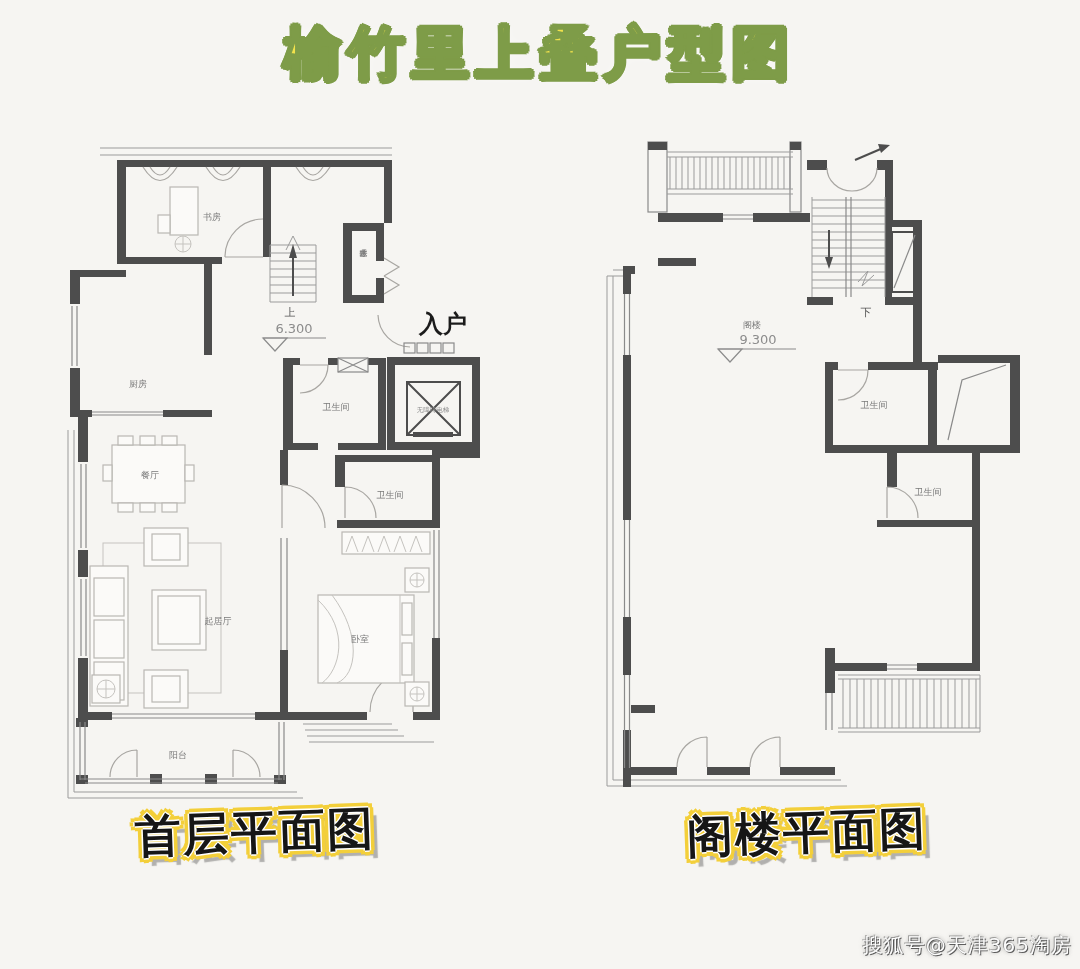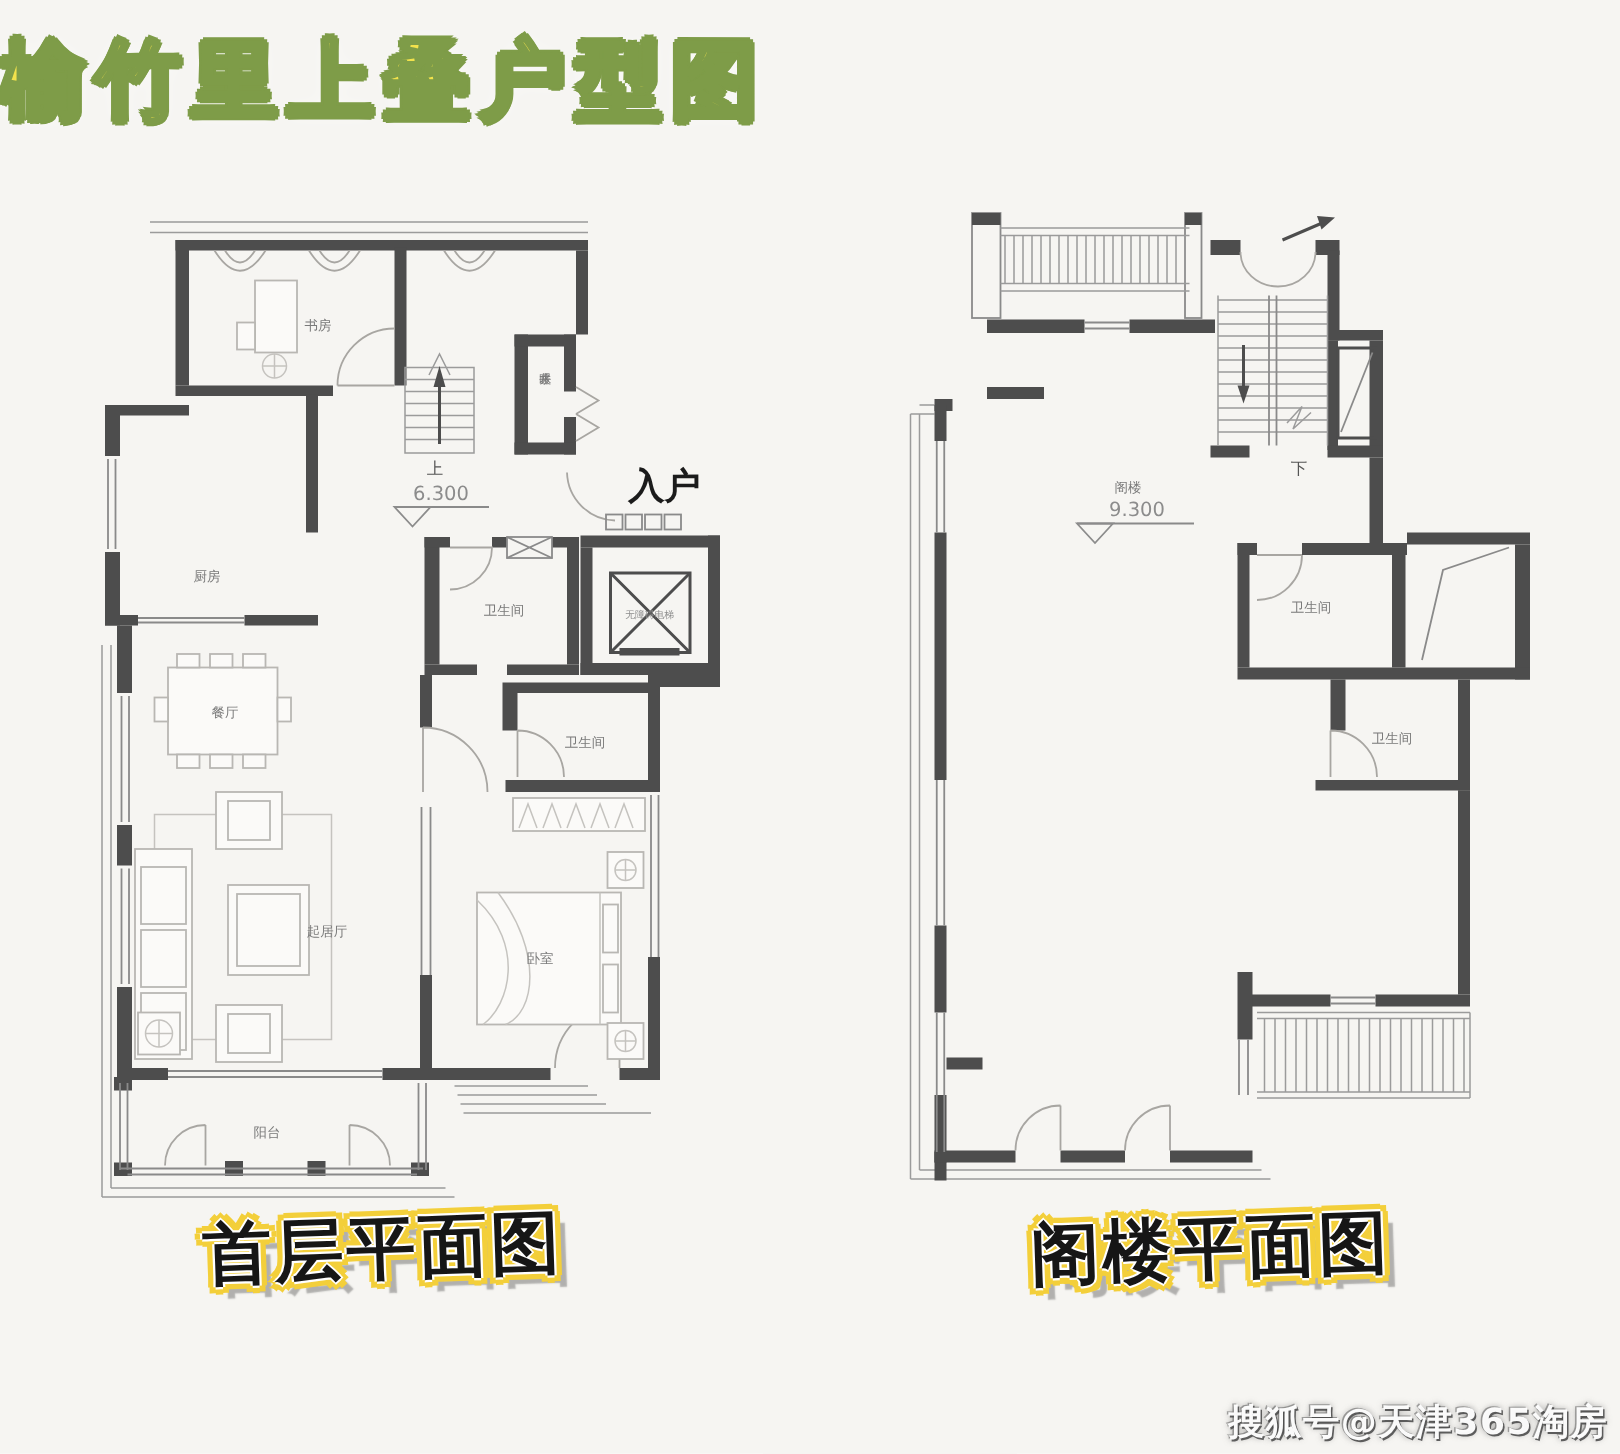--- a/index.html
+++ b/index.html
@@ -2,21 +2,21 @@
 <html><head>
 <meta charset="utf-8">
 <style>
   html,body{margin:0;padding:0;}
   .stage{
     position:relative;width:1080px;height:969px;overflow:hidden;
     background:#f6f5f2;
     font-family:"DejaVu Sans","Liberation Sans",sans-serif;
   }
   .main-title{
-    position:absolute;left:0;top:16px;width:1080px;
+    position:absolute;left:0;top:16px;width:1080px;text-align:center;
     font-size:57px;font-weight:900;letter-spacing:7px;
     color:#f2e24c;
     -webkit-text-stroke:2.5px #7e9c48;
     text-shadow:3px 0 0 #7e9c48,-3px 0 0 #7e9c48,0 3px 0 #7e9c48,0 -3px 0 #7e9c48,
       2px 2px 0 #7e9c48,-2px 2px 0 #7e9c48,2px -2px 0 #7e9c48,-2px -2px 0 #7e9c48,
       0 0 12px rgba(255,255,255,.65);
   }
   .plan{position:absolute;top:130px;width:420px;height:680px;}
   .plan-left{left:60px;}
   .plan-right{left:600px;}
@@ -27,21 +27,21 @@
     text-shadow:
       1.5px 0 0 #fff,-1.5px 0 0 #fff,0 1.5px 0 #fff,0 -1.5px 0 #fff,
       5px 0 0 #f3cf3a,-5px 0 0 #f3cf3a,0 5px 0 #f3cf3a,0 -5px 0 #f3cf3a,
       4px 4px 0 #f3cf3a,-4px 4px 0 #f3cf3a,4px -4px 0 #f3cf3a,-4px -4px 0 #f3cf3a,
       8px 8px 1px rgba(50,50,50,.35);
   }
   .caption-left{left:110px;width:290px;}
   .caption-right{left:662px;width:290px;}
   .watermark{
     position:absolute;right:8px;top:932px;
-    font-size:24px;font-weight:bold;color:rgba(255,255,255,.97);
+    font-size:20px;font-weight:normal;color:rgba(255,255,255,.97);
     text-shadow:1px 1px 0 rgba(70,70,70,.85),-1px -1px 0 rgba(70,70,70,.45),0 0 4px rgba(90,90,90,.6);
     letter-spacing:1px;
   }
   svg{display:block;}
   .wall{fill:#4d4d4d;stroke:none;}
   .thin{stroke:#9b9b9b;stroke-width:1;fill:none;}
   .thin2{stroke:#8a8a8a;stroke-width:1.2;fill:none;}
   .furn{stroke:#b9b7b3;stroke-width:1.2;fill:#fbfaf8;}
   .furnl{stroke:#c5c3bf;stroke-width:1;fill:none;}
   .door{stroke:#a8a6a2;stroke-width:1.2;fill:none;}

